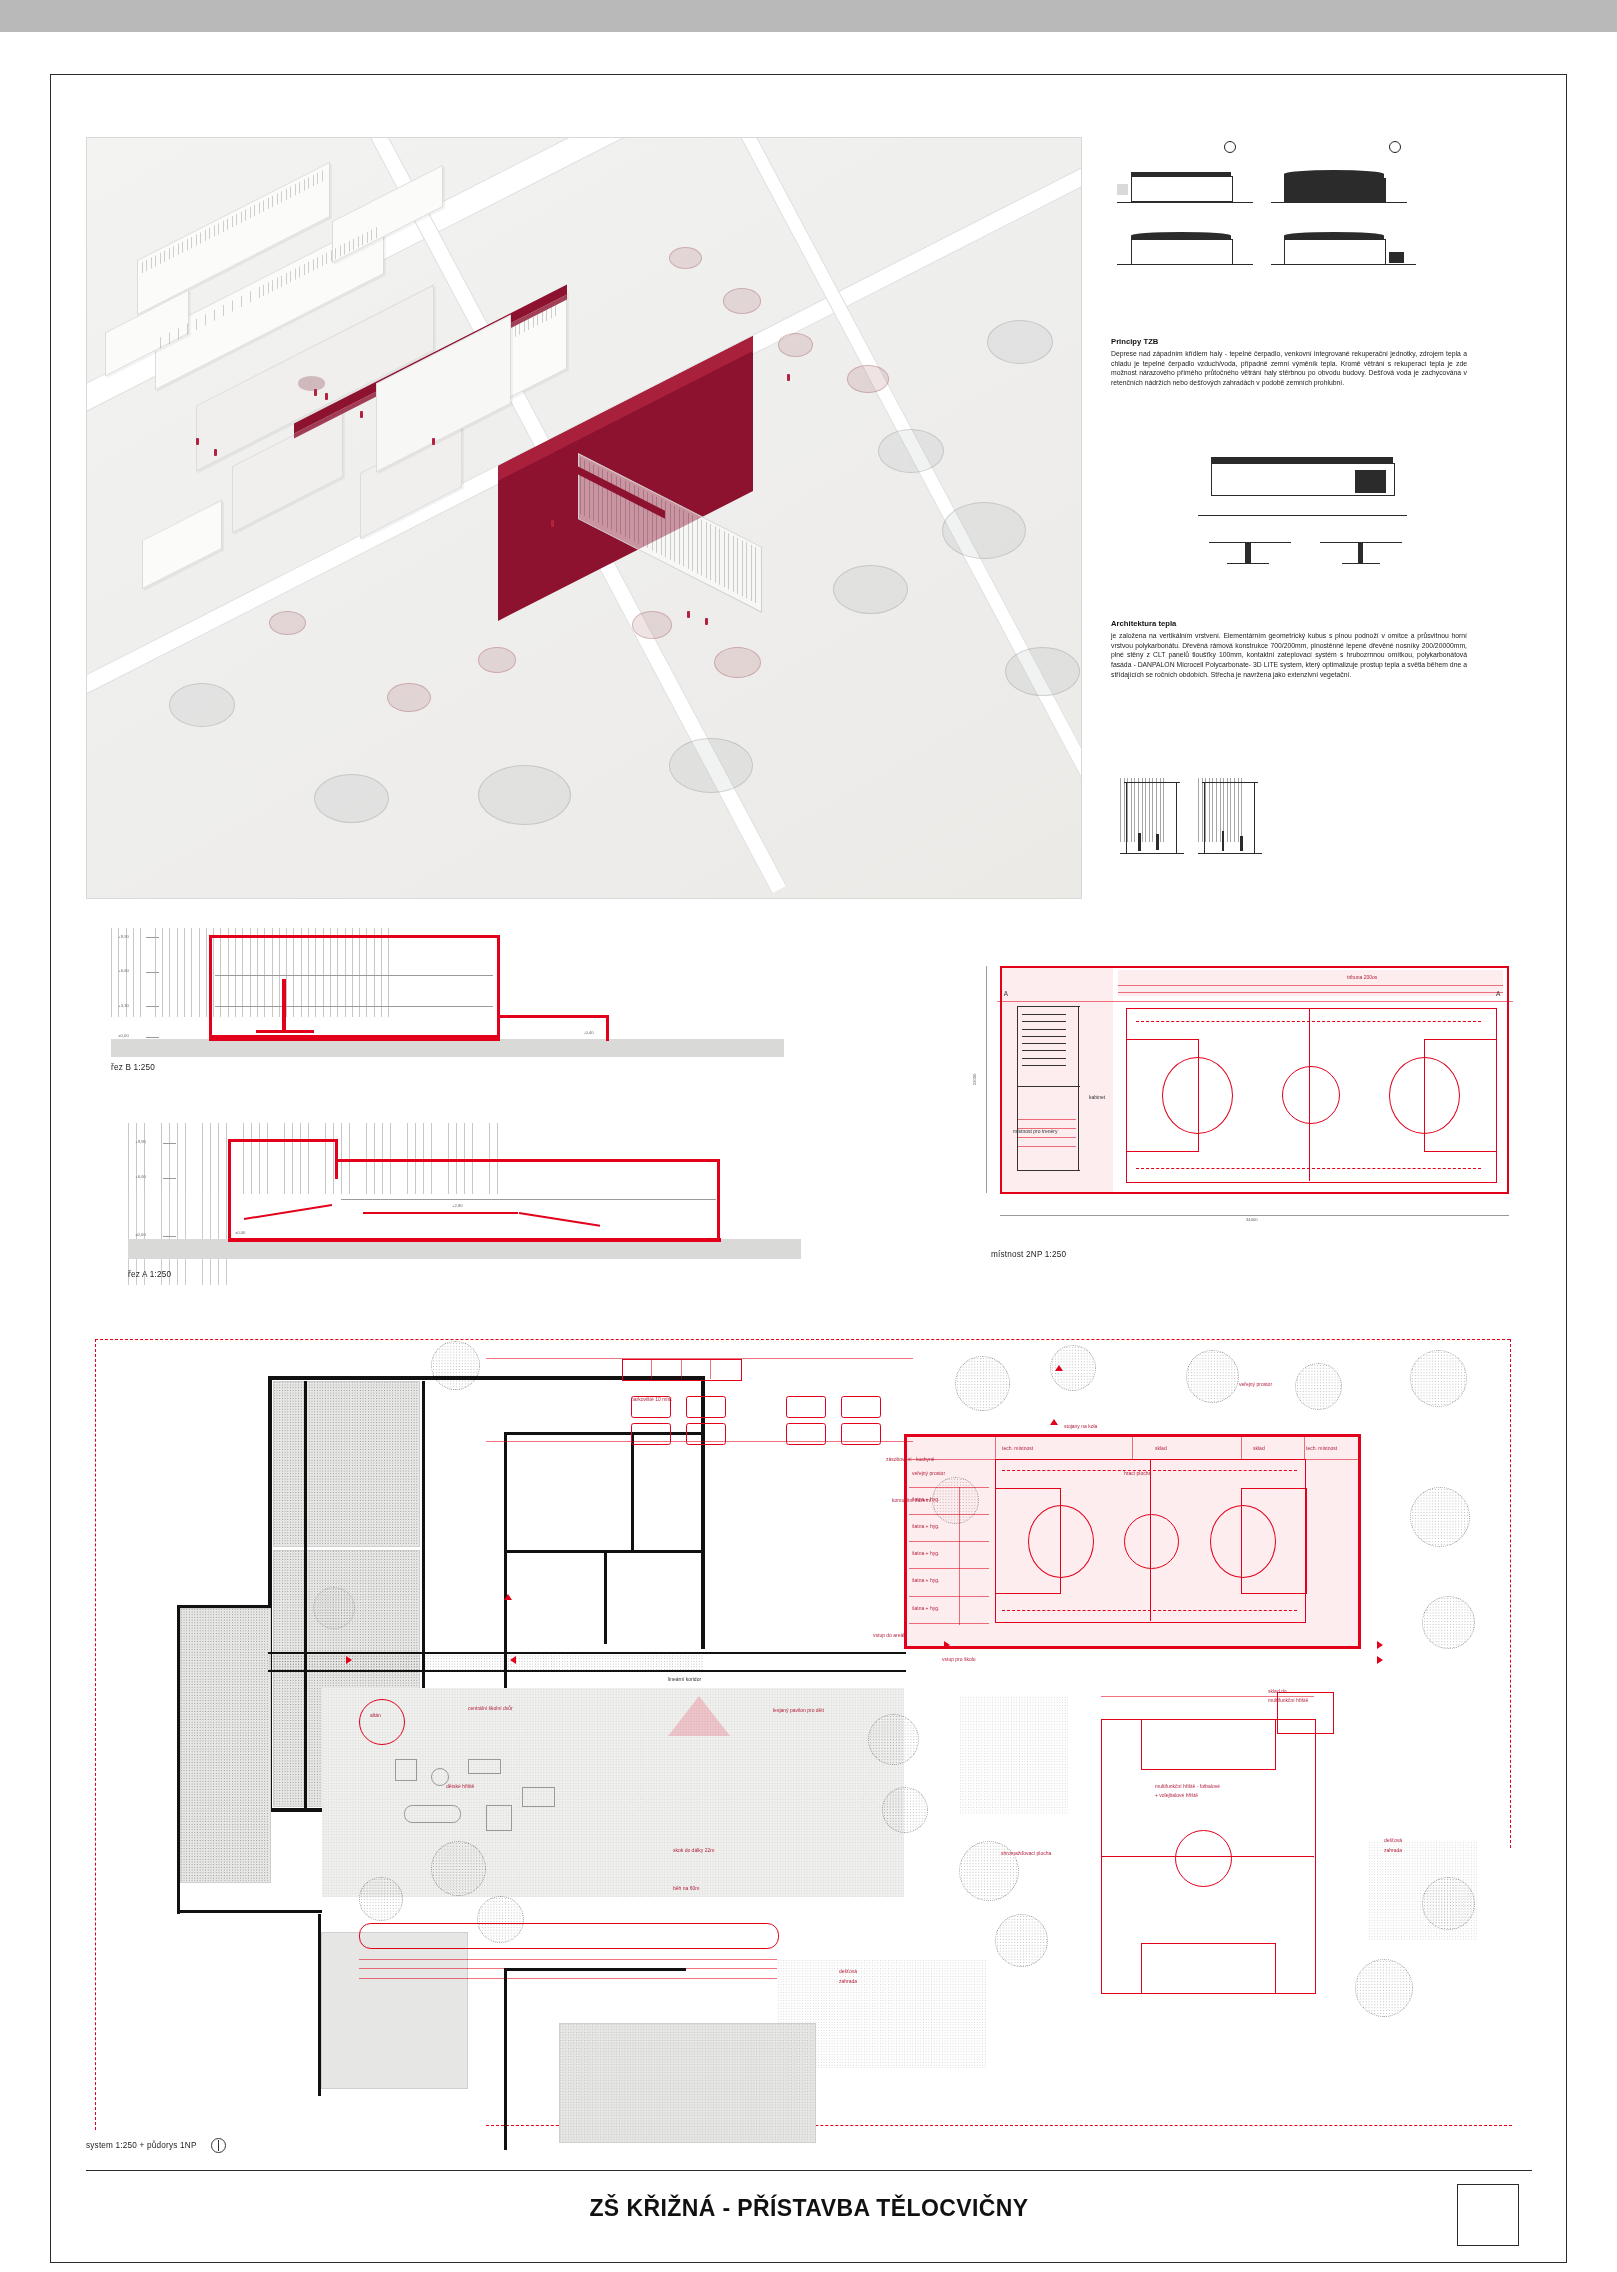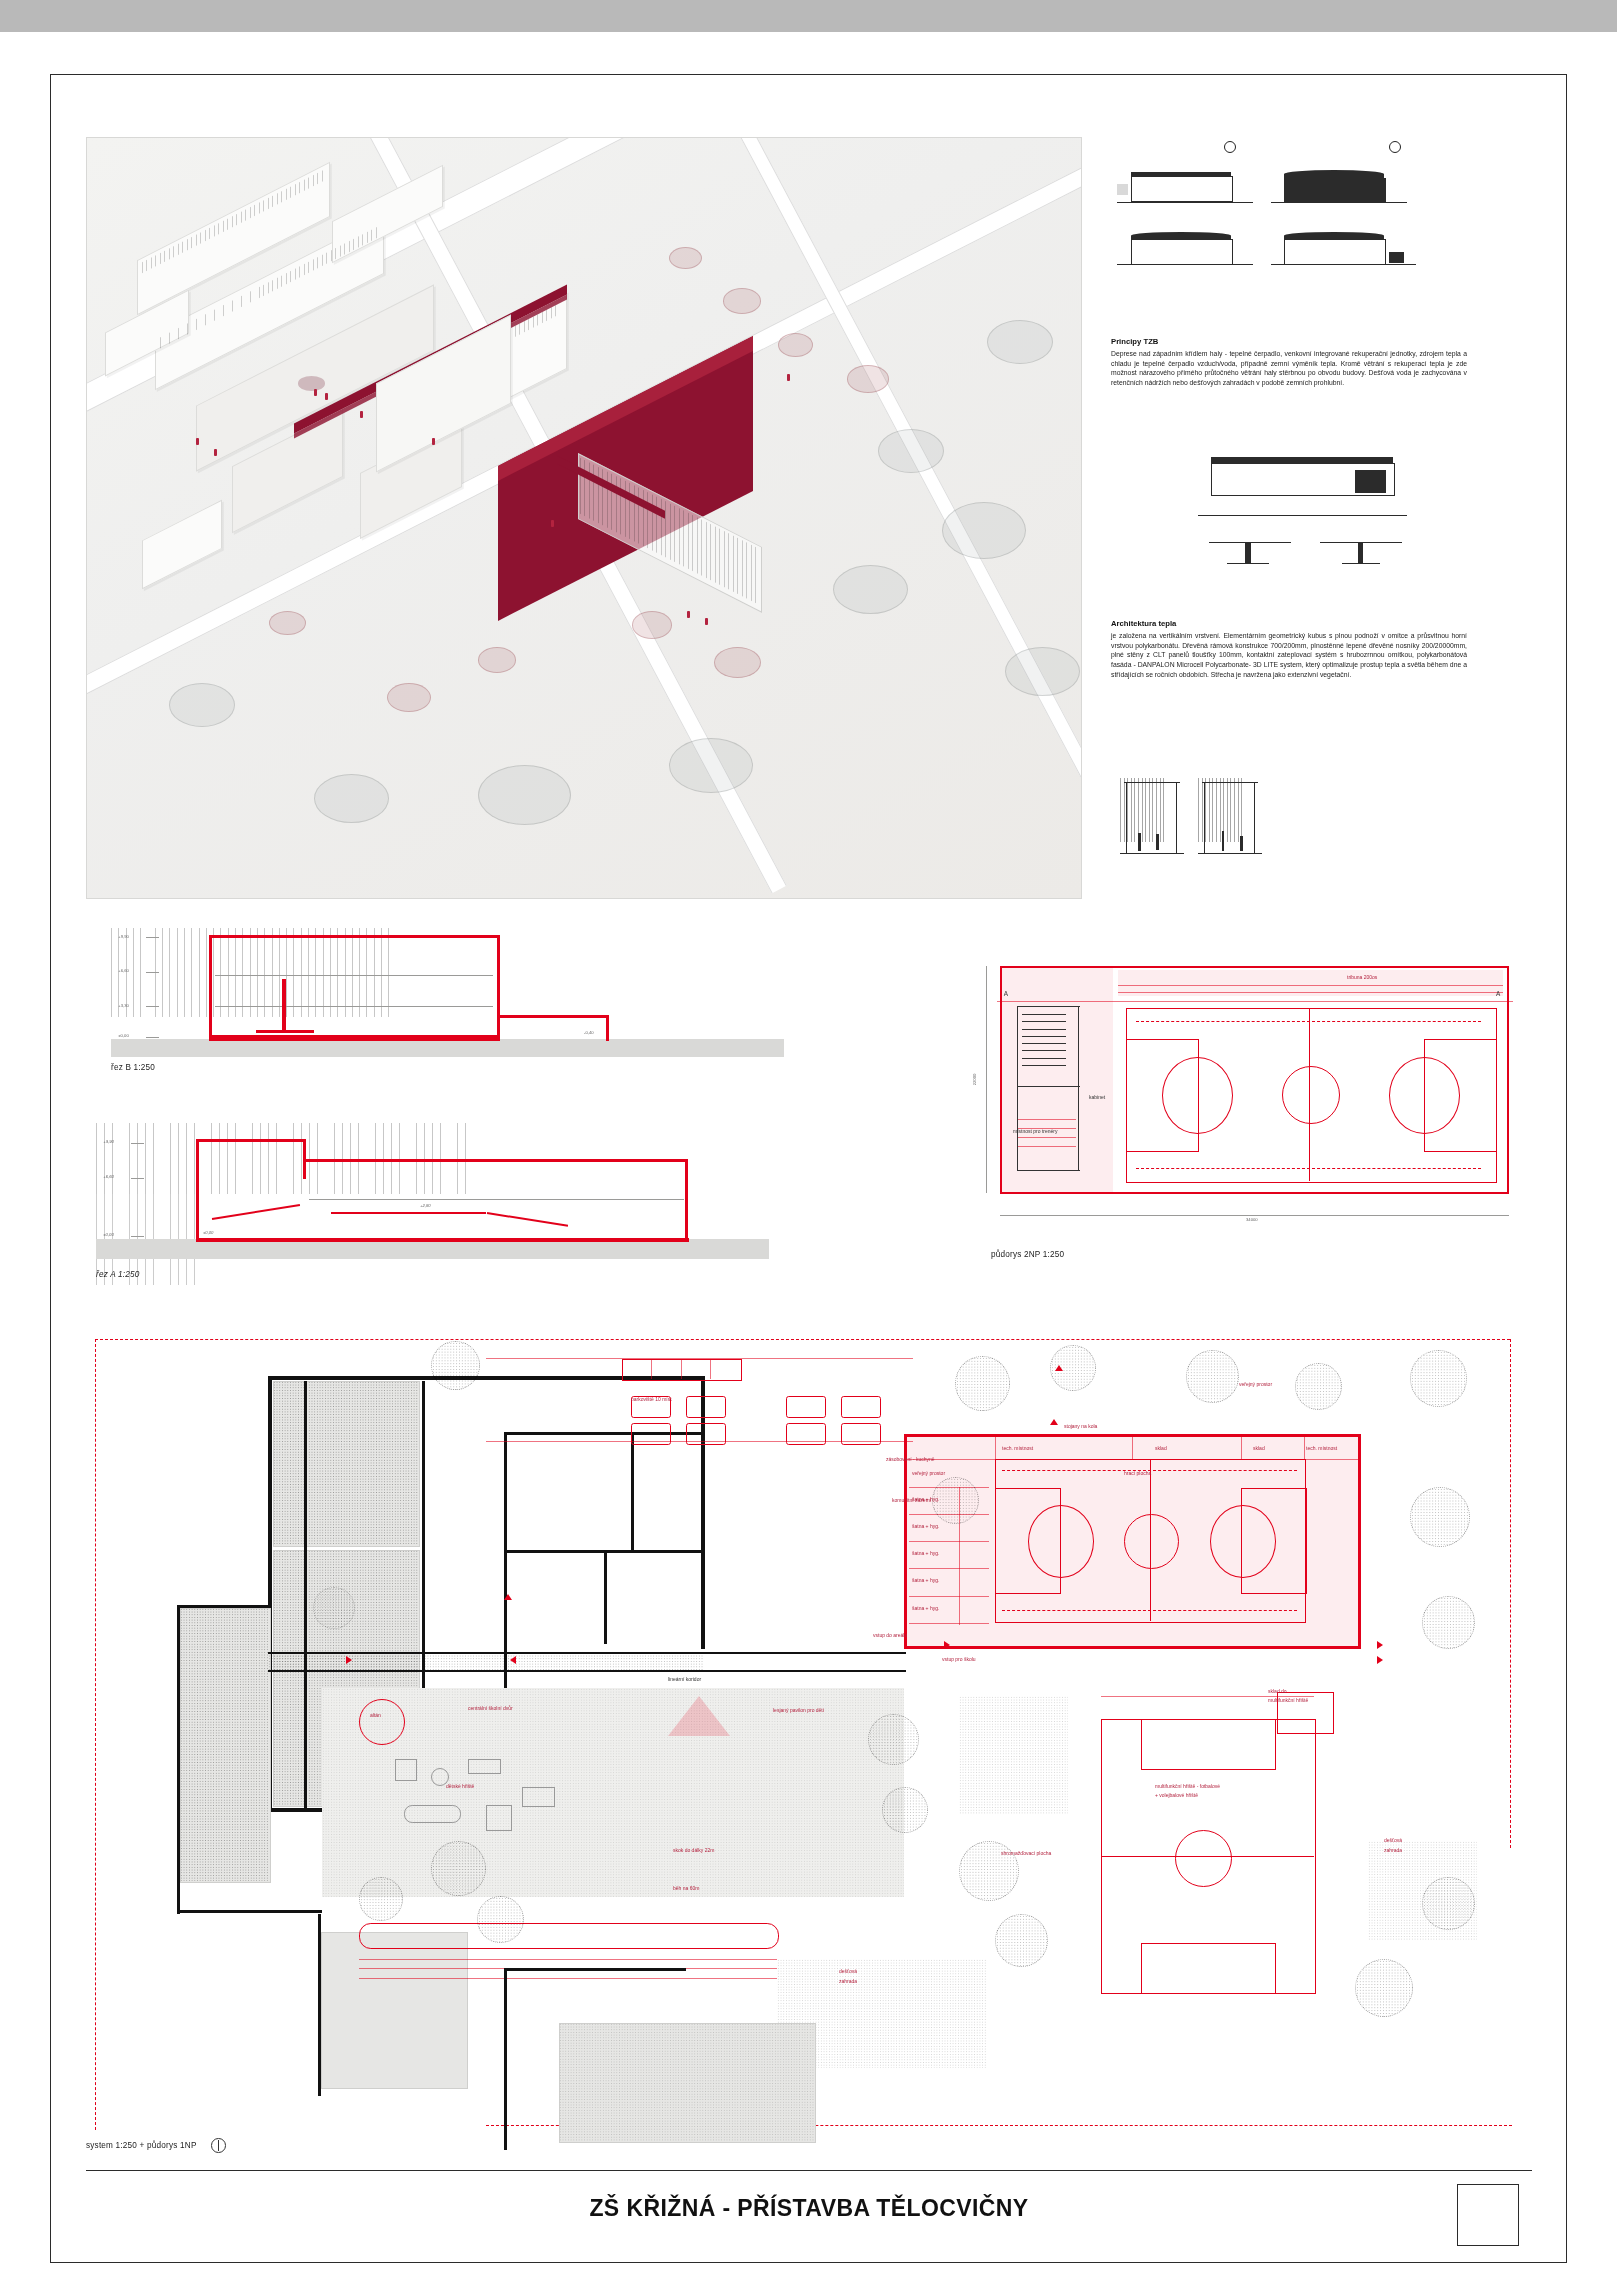--- a/index.html
+++ b/index.html
@@ -285,21 +285,21 @@
 
     <div class="redline" style="left:386px;top:87px;width:111px;height:2.7px;"></div>
     <div class="redline" style="left:495px;top:87px;width:2.7px;height:25.5px;"></div>
 
     <div class="treeD" style="left:42px;top:73px;width:23.6px;height:31px;border-radius:50% 50% 40% 40%;"></div>
     <div class="treeD" style="left:518px;top:78px;width:22px;height:27px;border-radius:50% 50% 40% 40%;"></div>
     <div class="dimtxt" style="left:473px;top:102px;">-0,40</div>
     <div class="cap" style="position:absolute;left:0;top:135px;font-size:8.2px;">řez B  1:250</div>
   </div>
 
-  <div class="panel sect" style="left:96px;top:1091px;width:673px;height:164px;font-style:italic;">
+  <div class="panel sect" style="left:128px;top:1091px;width:673px;height:164px;">
     <div class="dimtxt" style="left:7.3px;top:16.4px;">+9,90</div>
     <div class="dimtxt" style="left:7.3px;top:51px;">+6,60</div>
     <div class="dimtxt" style="left:7.3px;top:109px;">±0,00</div>
     <div class="greyline" style="left:35px;top:20px;width:12.7px;height:0.9px;"></div>
     <div class="greyline" style="left:35px;top:55px;width:12.7px;height:0.9px;"></div>
     <div class="greyline" style="left:35px;top:113px;width:12.7px;height:0.9px;"></div>
 
     <div class="ground" style="left:0;top:116px;width:673px;height:20px;"></div>
 
     <div class="redline" style="left:100px;top:16.4px;width:2.7px;height:102px;"></div>
@@ -372,21 +372,21 @@
 
     <div class="lbl" style="left:356px;top:23.6px;">tribuna 200os</div>
     <div class="lblk" style="left:98px;top:144px;">kabinet</div>
     <div class="lblk" style="left:22px;top:178px;">místnost pro trenéry</div>
 
     <div class="greyline" style="left:9px;top:265px;width:509px;height:0.9px;"></div>
     <div class="dimtxt" style="left:255px;top:267px;">34000</div>
     <div class="greyline" style="left:-5.5px;top:16.4px;width:0.9px;height:227px;"></div>
     <div class="dimtxt" style="left:-22px;top:127px;transform:rotate(-90deg);">22000</div>
 
-    <div class="cap" style="position:absolute;left:0;top:300px;font-size:8.2px;">půdorys 2NP  1:250</div>
+    <div class="cap" style="position:absolute;left:0;top:300px;font-size:8.2px;">místnost 2NP  1:250</div>
   </div>
 
   <div class="panel" id="site">
 
     <div class="dash-red" style="left:9px;top:7.3px;width:1415px;"></div>
     <div class="dash-red-v" style="left:9px;top:7.3px;height:791px;"></div>
     <div class="dash-red-v" style="left:1424px;top:7.3px;height:509px;"></div>
     <div class="dash-red" style="left:400px;top:793px;width:1026px;"></div>
 
     <div class="wall" style="left:182px;top:44px;width:3.6px;height:436px;"></div>

